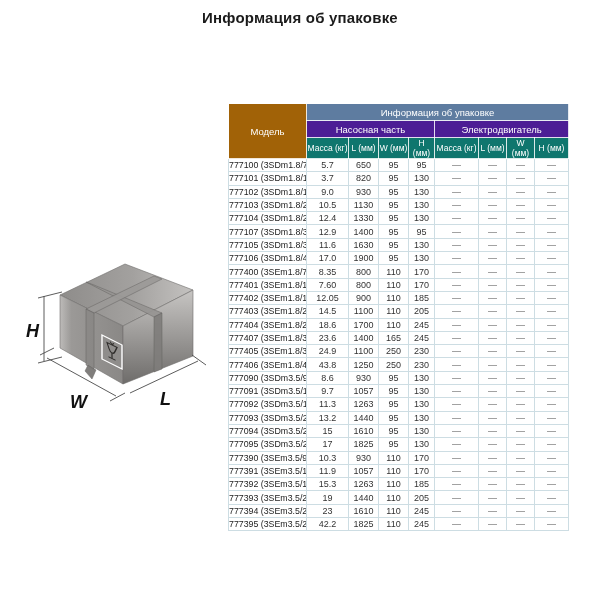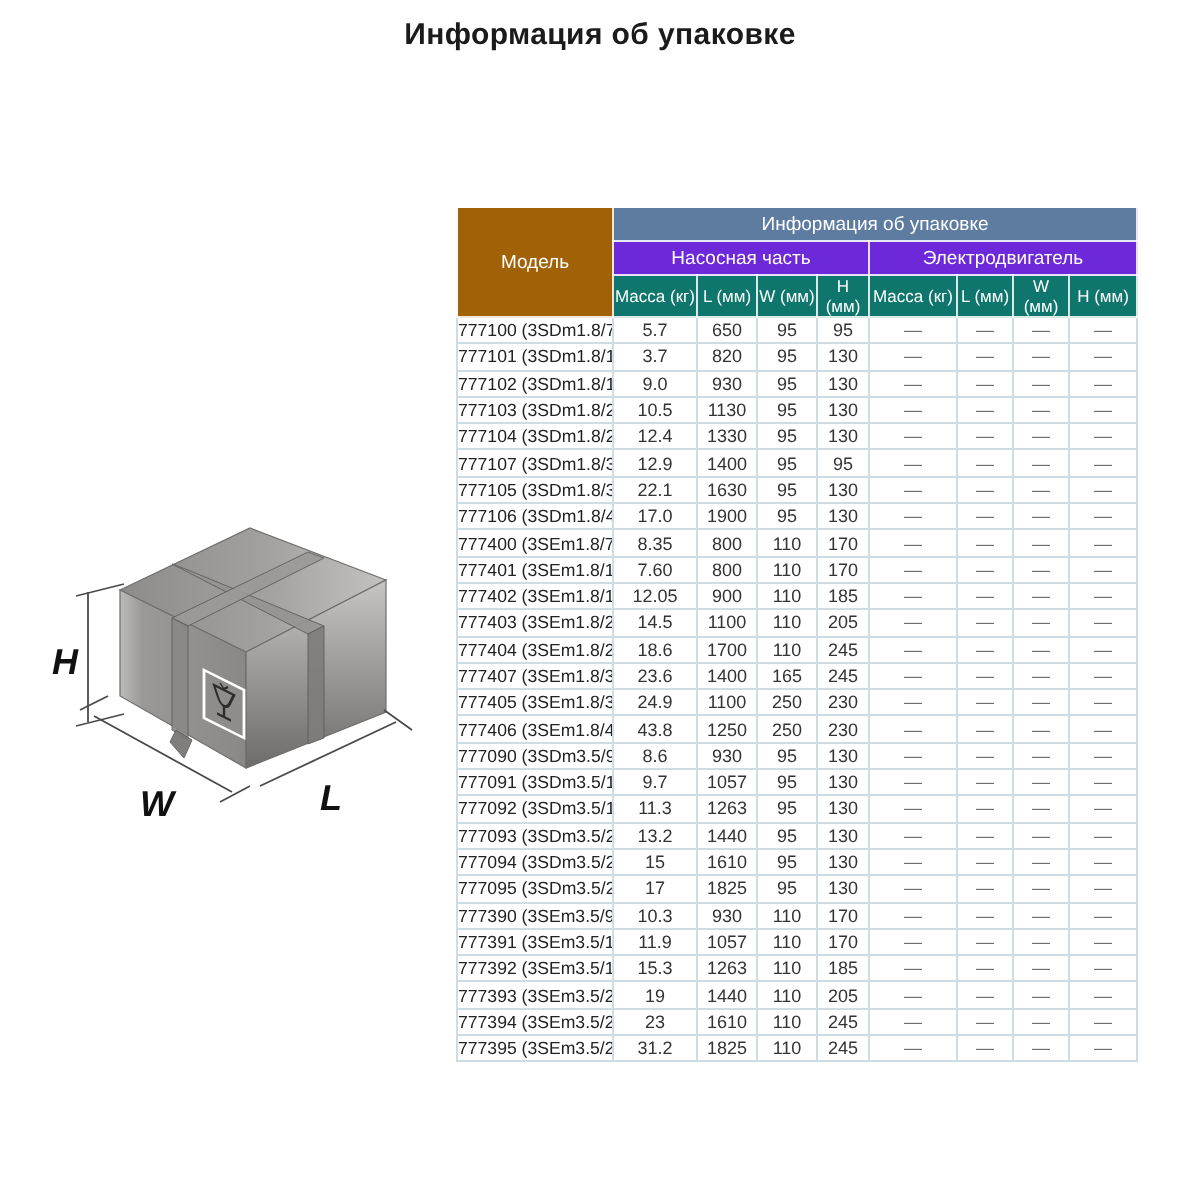--- a/index.html
+++ b/index.html
@@ -16,21 +16,21 @@
     position:absolute;left:228px;top:103px;width:340px;
     border-collapse:collapse;table-layout:fixed;
     font-size:9px;color:#333;
   }
   .pack-table th{
     font-weight:normal;color:#ffffff;text-align:center;
     padding:0;border:1px solid rgba(255,255,255,.85);
   }
   .th-model{background:#a16207;font-size:9.5px;}
   .th-band1{background:#5e7ca0;height:16px;font-size:9.5px;}
-  .th-band2{background:#6d28d9;height:16px;font-size:9.5px;}
+  .th-band2{background:#4c1d95;height:16px;font-size:9.5px;}
   .th-cols{background:#0f766e;height:17px;font-size:8.5px;}
   .pack-table td{
     height:12.3px;line-height:12px;padding:0;text-align:center;
     border:1px solid #cddde3;background:#ffffff;
     white-space:nowrap;overflow:hidden;
   }
   .pack-table td.model{font-size:8.8px;color:#222;}
   .pack-table td.dash{color:#6f6f6f;}
   
   .box-art{position:absolute;left:22px;top:243px;}
@@ -193,21 +193,21 @@
           <td>1400</td>
           <td>95</td>
           <td>95</td>
           <td class="dash">—</td>
           <td class="dash">—</td>
           <td class="dash">—</td>
           <td class="dash">—</td>
         </tr>
         <tr>
           <td class="model">777105 (3SDm1.8/38)</td>
-          <td>22.1</td>
+          <td>11.6</td>
           <td>1630</td>
           <td>95</td>
           <td>130</td>
           <td class="dash">—</td>
           <td class="dash">—</td>
           <td class="dash">—</td>
           <td class="dash">—</td>
         </tr>
         <tr>
           <td class="model">777106 (3SDm1.8/46)</td>
@@ -424,21 +424,21 @@
           <td>1610</td>
           <td>110</td>
           <td>245</td>
           <td class="dash">—</td>
           <td class="dash">—</td>
           <td class="dash">—</td>
           <td class="dash">—</td>
         </tr>
         <tr>
           <td class="model">777395 (3SEm3.5/28)</td>
-          <td>31.2</td>
+          <td>42.2</td>
           <td>1825</td>
           <td>110</td>
           <td>245</td>
           <td class="dash">—</td>
           <td class="dash">—</td>
           <td class="dash">—</td>
           <td class="dash">—</td>
         </tr>
       </tbody>
   </table>

